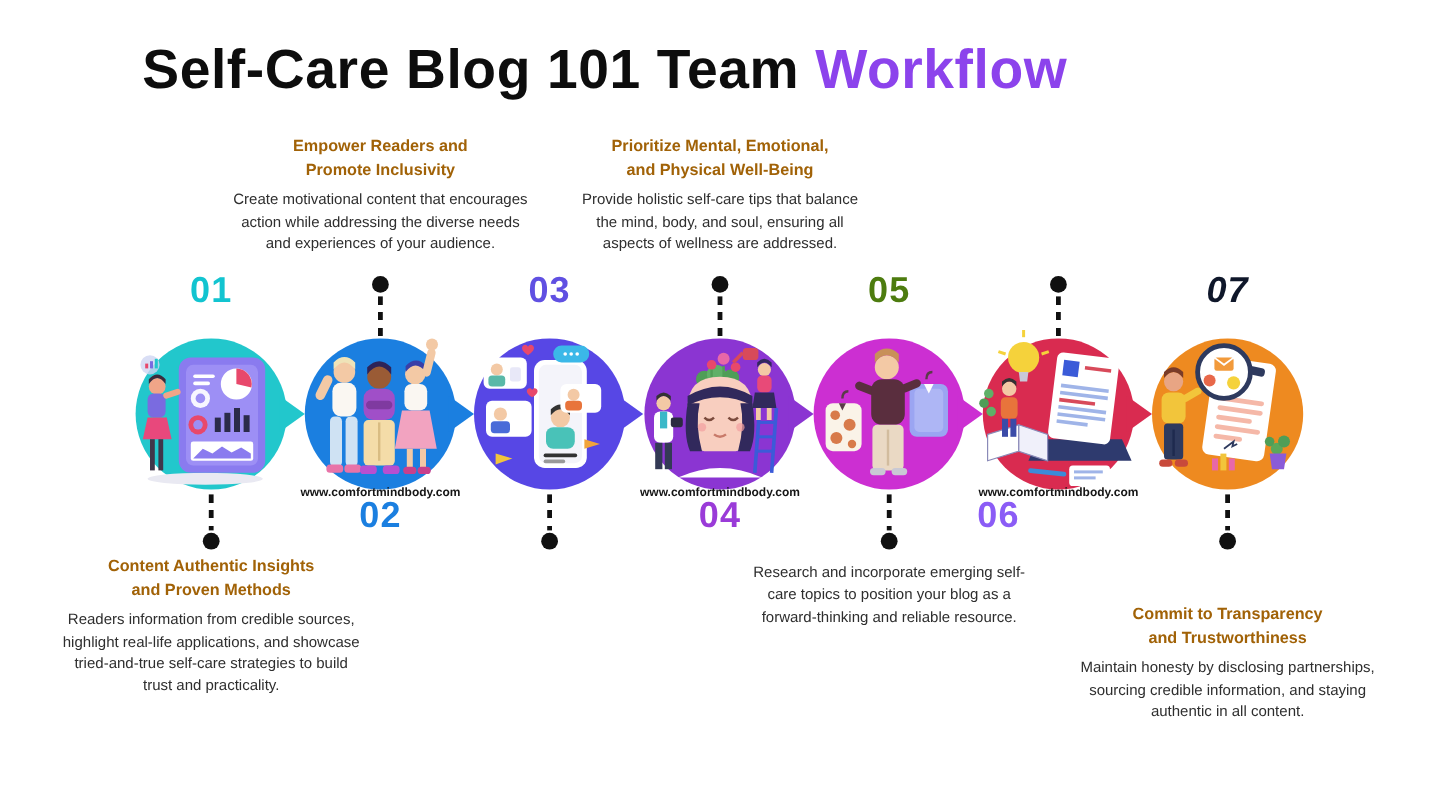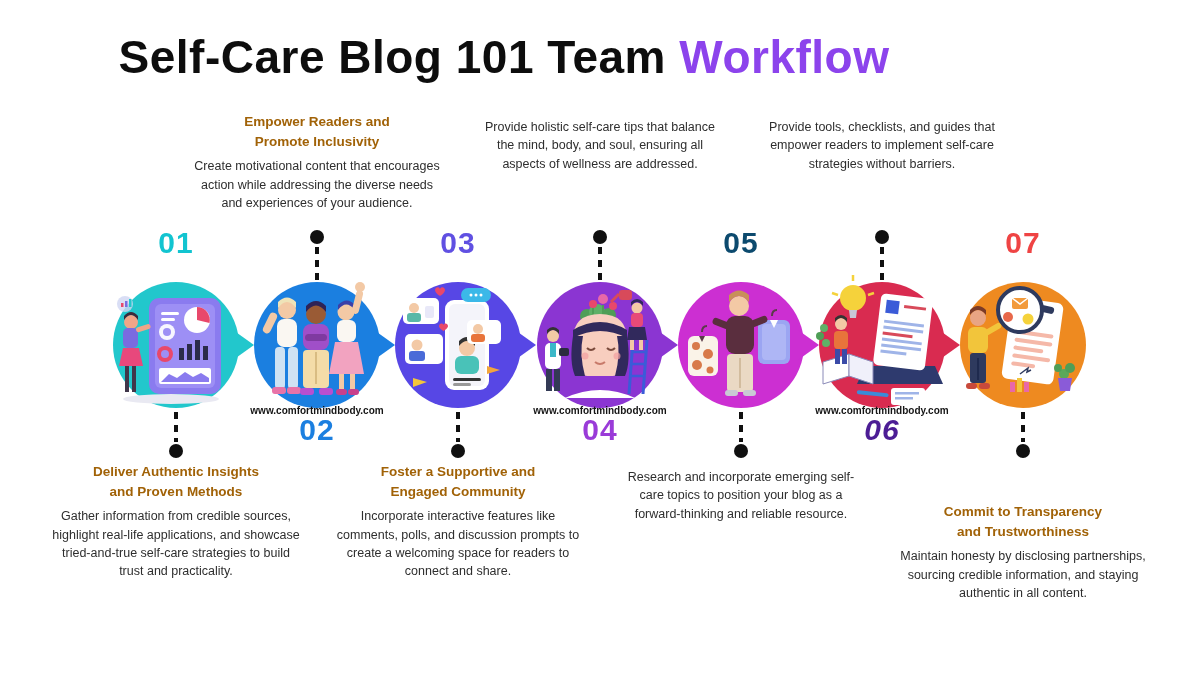--- a/index.html
+++ b/index.html
@@ -86,23 +86,23 @@
     <rect x="24" y="96" width="4" height="26" fill="#40364a"></rect>
     <rect x="31" y="96" width="4" height="26" fill="#40364a"></rect>
     <circle cx="24" cy="34" r="8" fill="#cfd6f2" opacity="0.8"></circle>
     <rect x="20" y="33" width="2.5" height="4" fill="#E8486B"></rect>
       <rect x="24" y="31" width="2.5" height="6" fill="#7A6BE0"></rect>
       <rect x="28" y="29" width="2.5" height="8" fill="#22C7CC"></rect>
   </svg>
   <div class="dash" style="left:174px; top:412px; height:30px;"></div>
   <div class="dot" style="left:169px; top:444px;"></div>
   <div class="text-block block-bottom" style="left:51px;">
-    <div class="step-heading">Deliver Authentic Insights
+    <div class="step-heading">Content Authentic Insights
 and Proven Methods</div>
-    <div class="step-body">Gather information from credible sources, highlight real-life applications, and showcase tried-and-true self-care strategies to build trust and practicality.</div>
+    <div class="step-body">Readers information from credible sources, highlight real-life applications, and showcase tried-and-true self-care strategies to build trust and practicality.</div>
   </div>
 
   <div class="dot" style="left:310px; top:230px;"></div>
   <div class="dash" style="left:315px; top:247px; height:33px;"></div>
   <div class="text-block block-top" style="left:192px;">
     <div class="step-heading">Empower Readers and
 Promote Inclusivity</div>
     <div class="step-body">Create motivational content that encourages action while addressing the diverse needs and experiences of your audience.</div>
   </div>
   <div class="step-circle" style="left: 254px; background-color: rgb(27, 127, 224);"></div>
@@ -163,29 +163,26 @@
     <path d="M56 56 c0-2.5 3.5-3.5 4.5-1 c1-2.5 4.5-1.5 4.5 1 c0 2.5-4.5 5-4.5 5 c0 0-4.5-2.5-4.5-5Z" fill="#E8486B"></path>
     <rect x="78" y="18" width="30" height="14" rx="7" fill="#3BB8E8"></rect>
     <circle cx="88" cy="25" r="1.5" fill="#fff"></circle>
       <circle cx="93" cy="25" r="1.5" fill="#fff"></circle>
       <circle cx="98" cy="25" r="1.5" fill="#fff"></circle>
     <polygon points="104,96 117,100 104,104" fill="#F2A43B"></polygon>
     <polygon points="30,108 44,112 30,117" fill="#F2C53B"></polygon>
   </svg>
   <div class="dash" style="left:456px; top:412px; height:30px;"></div>
   <div class="dot" style="left:451px; top:444px;"></div>
-  <div class="text-block block-bottom" style="left:333px;">
-    <div class="step-heading">Foster a Supportive and
-Engaged Community</div>
-    <div class="step-body">Incorporate interactive features like comments, polls, and discussion prompts to create a welcoming space for readers to connect and share.</div>
-  </div>
 
   <div class="dot" style="left:593px; top:230px;"></div>
   <div class="dash" style="left:598px; top:247px; height:33px;"></div>
   <div class="text-block block-top" style="left:475px;">
+    <div class="step-heading">Prioritize Mental, Emotional,
+and Physical Well-Being</div>
     <div class="step-body">Provide holistic self-care tips that balance the mind, body, and soul, ensuring all aspects of wellness are addressed.</div>
   </div>
   <div class="step-circle" style="left: 537px; background-color: rgb(139, 53, 210);"></div>
   <div class="step-tip" style="left: 657px; border-left-color: rgb(139, 53, 210);"></div>
   <svg class="illo" style="left:525px;" viewBox="0 0 150 150">
     <circle cx="62" cy="46" r="7" fill="#4F9E57"></circle>
       <circle cx="72" cy="42" r="8" fill="#5FB067"></circle>
       <circle cx="84" cy="45" r="7" fill="#4F9E57"></circle>
     <line x1="68" y1="38" x2="68" y2="46" stroke="#4F9E57" stroke-width="2"></line>
     <line x1="78" y1="35" x2="78" y2="44" stroke="#4F9E57" stroke-width="2"></line>
@@ -219,21 +216,21 @@
     <path d="M22 64 q6 -8 12 0 l0 -4 q-6 -6 -12 0Z" fill="#333"></path>
     <rect x="20" y="73" width="16" height="26" rx="5" fill="#fff"></rect>
     <rect x="25" y="73" width="6" height="14" fill="#3BB8C8"></rect>
     <rect x="21" y="99" width="6" height="22" fill="#333a55"></rect>
     <rect x="29" y="99" width="6" height="22" fill="#333a55"></rect>
     <rect x="34" y="78" width="10" height="8" rx="2" fill="#2b2b40"></rect>
   </svg>
   <div class="url-label" style="left:520px;">www.comfortmindbody.com</div>
   <div class="step-num num-bottom" style="left: 560px; color: rgb(154, 59, 216);">04</div>
 
-  <div class="step-num num-top" style="left: 701px; color: #0c4a6e;">05</div>
+  <div class="step-num num-top" style="left: 701px; color: #4d7c0f;">05</div>
   <div class="step-circle" style="left: 678px; background-color: rgb(204, 47, 210);"></div>
   <div class="step-tip" style="left: 798px; border-left-color: rgb(204, 47, 210);"></div>
   <svg class="illo" style="left:666px;" viewBox="0 0 150 150">
     <rect x="22" y="66" width="30" height="40" rx="6" fill="#FAF3E8"></rect>
     <circle cx="30" cy="76" r="4" fill="#D87A4A"></circle>
       <circle cx="42" cy="84" r="5" fill="#D87A4A"></circle>
       <circle cx="31" cy="95" r="5" fill="#D87A4A"></circle>
       <circle cx="44" cy="100" r="3.5" fill="#D87A4A"></circle>
     <polygon points="33,66 39,66 36,72" fill="#5a3b48"></polygon>
     <path d="M36 62 q0 -6 5 -6" stroke="#5a3b48" stroke-width="2" fill="none"></path>
@@ -253,21 +250,20 @@
   </svg>
   <div class="dash" style="left:739px; top:412px; height:30px;"></div>
   <div class="dot" style="left:734px; top:444px;"></div>
   <div class="text-block block-bottom" style="left:616px;">
     <div class="step-body">Research and incorporate emerging self-care topics to position your blog as a forward-thinking and reliable resource.</div>
   </div>
 
   <div class="dot" style="left:875px; top:230px;"></div>
   <div class="dash" style="left:880px; top:247px; height:33px;"></div>
   <div class="text-block block-top" style="left:757px;">
-    <div class="step-body">Provide tools, checklists, and guides that empower readers to implement self-care strategies without barriers.</div>
   </div>
   <div class="step-circle" style="left: 819px; background-color: rgb(217, 43, 80);"></div>
   <div class="step-tip" style="left: 939px; border-left-color: rgb(217, 43, 80);"></div>
   <svg class="illo" style="left:807px;" viewBox="0 0 150 150">
     <circle cx="46" cy="28" r="13" fill="#F5D23B"></circle>
     <polygon points="42,40 50,40 49,48 43,48" fill="#C8C8D8"></polygon>
     <line x1="46" y1="11" x2="46" y2="5" stroke="#F5D23B" stroke-width="2.5"></line>
     <line x1="31" y1="25" x2="25" y2="23" stroke="#F5D23B" stroke-width="2.5"></line>
     <line x1="61" y1="25" x2="67" y2="23" stroke="#F5D23B" stroke-width="2.5"></line>
     <polygon points="58,96 128,96 136,114 50,114" fill="#2E3A6E"></polygon>
@@ -291,23 +287,23 @@
     <circle cx="34" cy="54" r="6" fill="#F3C9A5"></circle>
     <path d="M28 52 q6 -8 12 0 l0 -4 q-6 -6 -12 0Z" fill="#333"></path>
     <rect x="27" y="61" width="14" height="18" rx="4" fill="#E8743B"></rect>
     <rect x="28" y="79" width="5" height="15" fill="#3B4BA8"></rect>
     <rect x="35" y="79" width="5" height="15" fill="#3B4BA8"></rect>
     <circle cx="17" cy="58" r="4" fill="#5FB067"></circle>
       <circle cx="13" cy="66" r="4" fill="#4F9E57"></circle>
       <circle cx="19" cy="73" r="4" fill="#5FB067"></circle>
   </svg>
   <div class="url-label" style="left:802px;">www.comfortmindbody.com</div>
-  <div class="step-num num-bottom" style="left: 842px; color: #4c1d95; font-style: italic;">06</div>
-
-  <div class="step-num num-top" style="left: 983px; color: #ef4444;">07</div>
+  <div class="step-num num-bottom" style="left: 792px; color: #8b5cf6;">06</div>
+
+  <div class="step-num num-top" style="left: 983px; color: #0f172a; font-style: italic;">07</div>
   <div class="step-circle" style="left: 960px; background-color: rgb(238, 138, 32);"></div>
   <svg class="illo" style="left:948px;" viewBox="0 0 150 150">
     <g transform="rotate(8 85 75)">
       <rect x="58" y="30" width="52" height="82" rx="6" fill="#fff"></rect>
       <rect x="66" y="62" width="38" height="4" rx="2" fill="#F5B8A8"></rect>
       <rect x="66" y="70" width="38" height="4" rx="2" fill="#F5B8A8"></rect>
       <rect x="66" y="78" width="30" height="4" rx="2" fill="#F5B8A8"></rect>
       <rect x="66" y="86" width="38" height="4" rx="2" fill="#F5B8A8"></rect>
       <rect x="66" y="94" width="24" height="4" rx="2" fill="#F5B8A8"></rect>
     </g>

